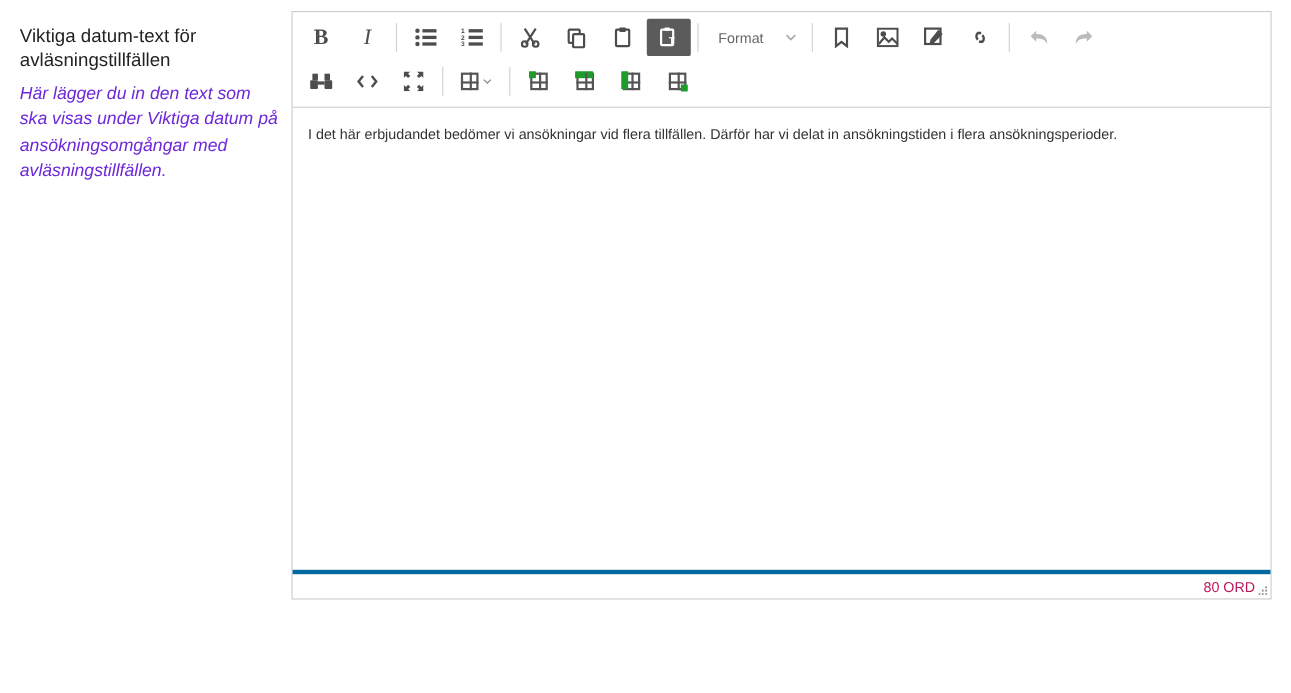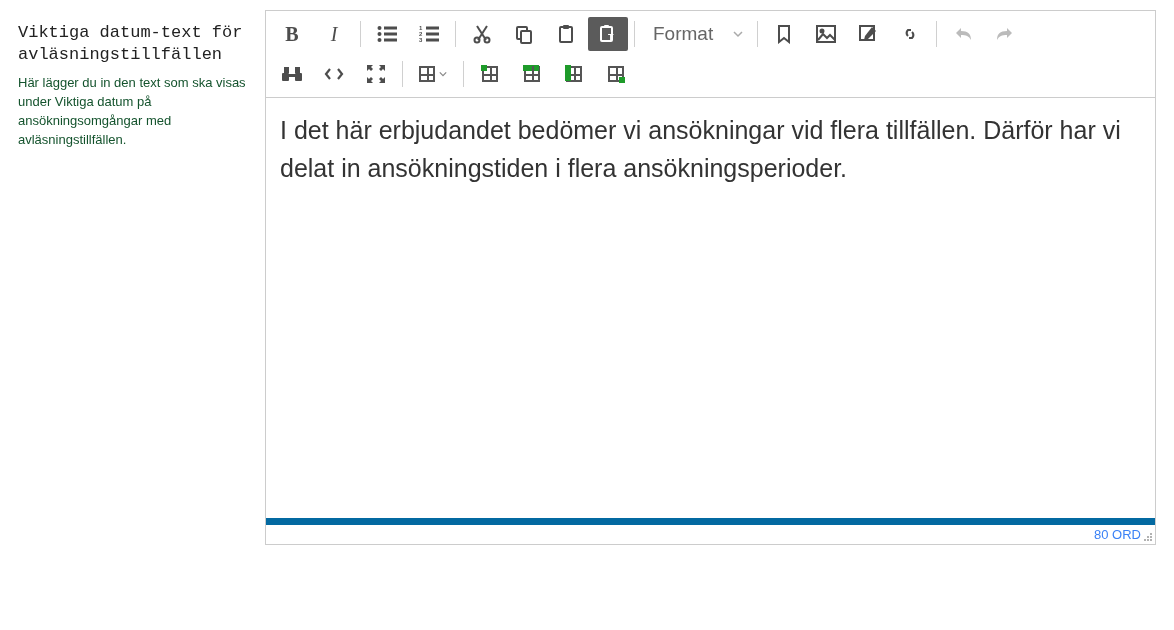--- a/index.html
+++ b/index.html
@@ -1,32 +1,32 @@
 <!DOCTYPE html>
 <html><head>
 <meta charset="utf-8">
 <style>
 * { box-sizing: border-box; margin: 0; padding: 0; }
 body { font-family: Arial, Helvetica, sans-serif; background: #fff; padding: 10px 18px; width: 1174px; }
 .layout { display: flex; gap: 12px; align-items: flex-start; }
 .sidebar { width: 235px; flex-shrink: 0; padding-top: 12px; }
-.sidebar h3 { font-size: 17px; font-weight: 400; color: #222; line-height: 1.3; margin-bottom: 8px; font-family: Liberation Mono, monospace; }
-.sidebar p { font-size: 13px; color: #14532d; line-height: 1.45; }
+.sidebar h3 { font-size: 17px; font-weight: 400; color: #222; line-height: 1.3; margin-bottom: 8px; }
+.sidebar p { font-size: 16px; color: #6d28d9; font-style: italic; line-height: 1.45; }
 .editor-wrap { flex: 1; border: 1px solid #ccc; background: #fff; display: flex; flex-direction: column; }
 .toolbar { border-bottom: 1px solid #ccc; padding: 6px 6px; }
 .tb-row { display: flex; flex-wrap: wrap; align-items: center; gap: 2px; }
 .tb-row + .tb-row { margin-top: 6px; }
 .tb-btn { width: 40px; height: 34px; display: inline-flex; align-items: center; justify-content: center; color: #4d4d4d; cursor: pointer; border-radius: 2px; position: relative; }
 .tb-btn.active { background: #5b5b5b; color: #fff; }
 .tb-btn.disabled { color: #bbb; cursor: default; }
 .tb-sep { width: 1px; height: 26px; background: #d0d0d0; margin: 0 4px; }
-.tb-format { display: inline-flex; align-items: center; height: 34px; padding: 0 8px 0 12px; color: #666; cursor: pointer; font-size: 19px; gap: 20px; border-radius: 2px; }
-.content { flex: 1; padding: 14px 14px 50px 14px; min-height: 420px; font-size: 25px; color: #333; line-height: 1.5; overflow:auto; }
+.tb-format { display: inline-flex; align-items: center; height: 34px; padding: 0 8px 0 12px; color: #666; cursor: pointer; font-size: 13px; gap: 20px; border-radius: 2px; }
+.content { flex: 1; padding: 14px 14px 50px 14px; min-height: 420px; font-size: 13px; color: #333; line-height: 1.5; overflow:auto; }
 .content p { margin: 0 0 22px 0; }
-.status { border-top: 7px solid #0369a1; height: 26px; display: flex; align-items: center; justify-content: flex-end; padding: 0 14px 0 8px; font-size: 13px; color: #3b82f6; position: relative; }
+.status { border-top: 4px solid #0369a1; height: 26px; display: flex; align-items: center; justify-content: flex-end; padding: 0 14px 0 8px; font-size: 13px; color: #be185d; position: relative; }
 .resize-grip { position: absolute; right: 2px; bottom: 2px; width: 10px; height: 10px; }
 .tb-btn .bold { font-family: Georgia, serif; font-weight: 700; font-size: 20px; }
 .tb-btn .italic { font-family: Georgia, serif; font-style: italic; font-size: 20px; }
 .table-green { position: absolute; width: 6px; height: 6px; background: #1e9b2a; border: 1px solid #1e9b2a; }
 .table-base { width: 16px; height: 16px; position: relative; display: block; }
 .table-base::before { content:""; position:absolute; inset:0; border:2px solid #555; }
 .table-base::after { content:""; position:absolute; left:50%; top:0; bottom:0; width:0; border-left:2px solid #555; }
 .table-base .hline { position:absolute; top:50%; left:0; right:0; height:0; border-top:2px solid #555; }
 </style>
 </head>

